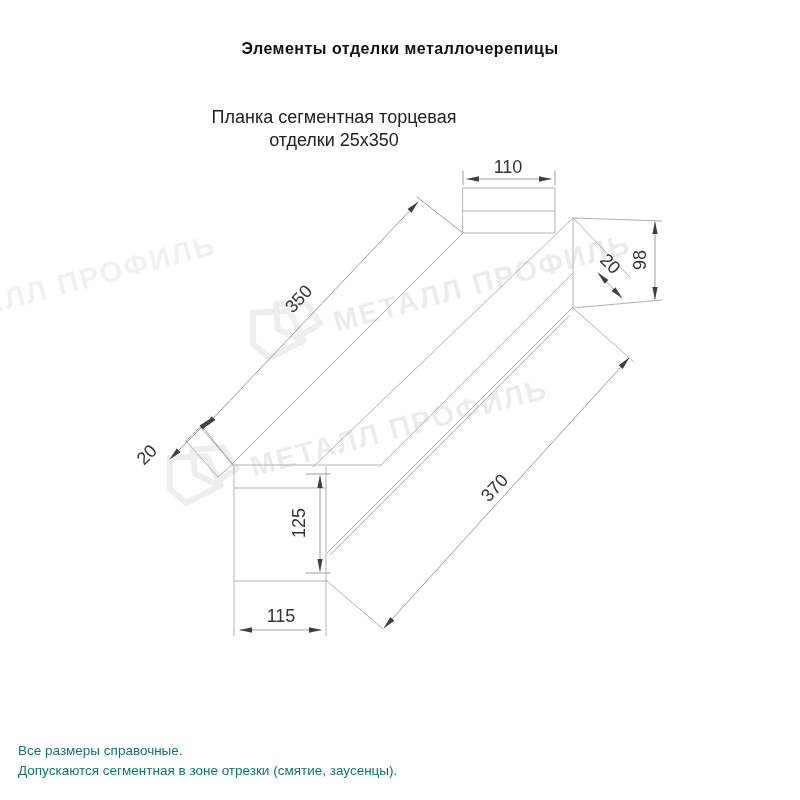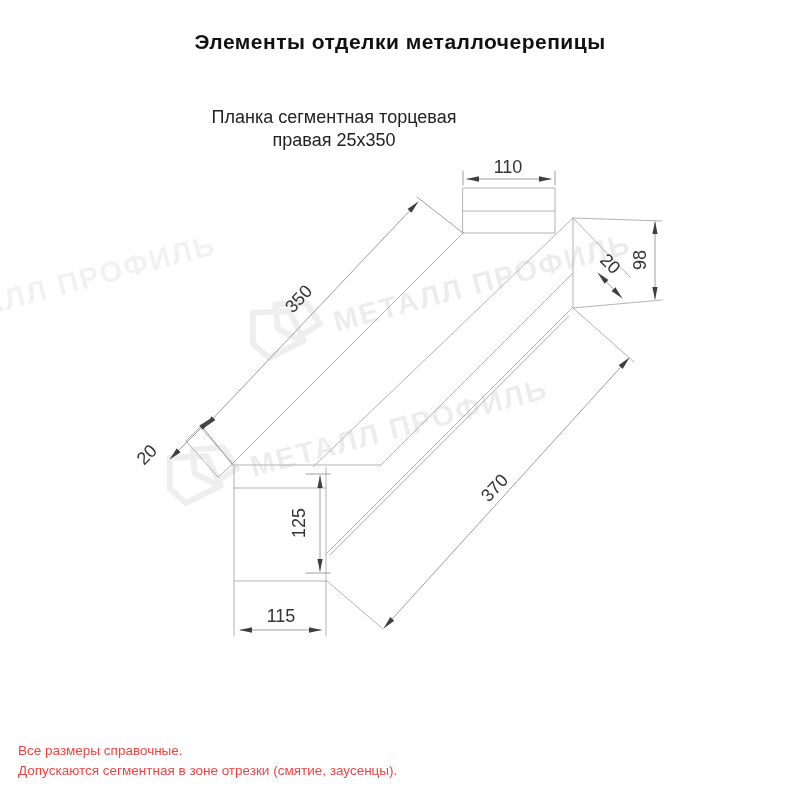--- a/index.html
+++ b/index.html
@@ -1,39 +1,39 @@
 <!DOCTYPE html>
 <html><head>
 <meta charset="utf-8">
 <style>
   html,body{margin:0;padding:0;background:#ffffff;}
   #page{position:relative;width:800px;height:800px;background:#ffffff;overflow:hidden;
         font-family:"Liberation Sans", sans-serif;}
-  .title{position:absolute;top:30px;left:0;width:800px;text-align:center;
-         font-size:21px;font-weight:bold;color:#111;letter-spacing:.5px;}
+  .title{position:absolute;top:40px;left:0;width:800px;text-align:center;
+         font-size:16px;font-weight:bold;color:#111;letter-spacing:.5px;}
   .subtitle{position:absolute;top:106px;left:0;width:668px;text-align:center;
             font-size:18px;line-height:23px;color:#222;}
-  .footer{position:absolute;left:18px;top:741px;font-size:13.5px;line-height:20px;color:#ef4444;}
+  .footer{position:absolute;left:18px;top:741px;font-size:13.5px;line-height:20px;color:#0f766e;}
   svg text{font-family:"Liberation Sans", sans-serif;}
   .dimtxt{font-size:18px;fill:#333;}
   .geo{stroke:#b3b3b3;stroke-width:1;fill:none;stroke-linecap:round;}
   .dim{stroke:#9e9e9e;stroke-width:1;fill:none;stroke-linecap:round;}
   .wmtext{font-size:29px;font-weight:bold;letter-spacing:2px;fill:#000;}
   .wmlogo{stroke:#000;stroke-width:6;fill:none;stroke-linejoin:round;}
 </style>
 </head>
 <body>
 
 <div id="page">
 
   <div class="title">Элементы отделки металлочерепицы</div>
 
   <div class="subtitle">
     <div>Планка сегментная торцевая</div>
-    <div>правая 25х350</div>
+    <div>отделки 25х350</div>
   </div>
 
   <svg width="800" height="800" viewBox="0 0 800 800" style="position:absolute;left:0;top:0;">
     <defs>
       <marker id="arr" viewBox="0 0 12 6" refX="11.4" refY="3" markerWidth="13" markerHeight="6.5" orient="auto-start-reverse">
         <path d="M12,3 L0,0.5 L0,5.5 Z" fill="#3f3f3f"></path>
       </marker>
     </defs>
 
     <g opacity="0.05" transform="translate(-162,353) rotate(-15)">

